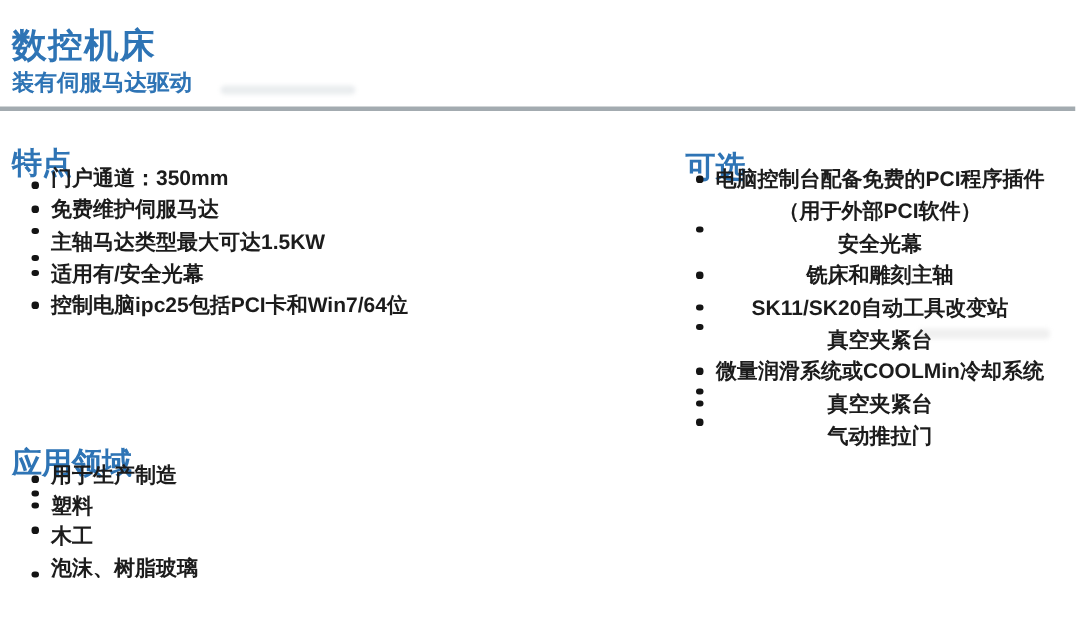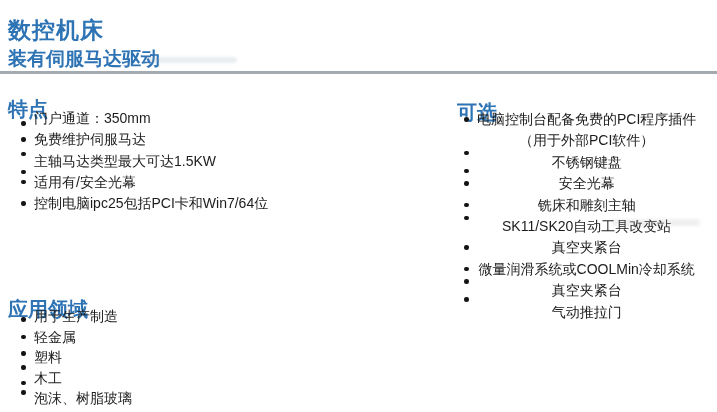--- a/index.html
+++ b/index.html
@@ -18,21 +18,21 @@
   .page-title {
     position: absolute; left: 8px; top: 3px;
     font-size: 23px; font-weight: bold;
     color: var(--accent-blue);
     letter-spacing: 1px;
     line-height: 1.1;
     white-space: nowrap;
   }
   .page-subtitle {
     position: absolute; left: 8px; top: 46px;
-    font-size: 19px; font-weight: bold;
+    font-size: 15px; font-weight: bold;
     color: var(--accent-blue);
     white-space: nowrap;
     text-align: right;
   }
   .divider {
     position: absolute; left: 0; top: 71px;
     width: 717px; height: 3px;
     background: var(--divider-gray);
   }
   .section-heading {
@@ -46,21 +46,21 @@
   #options-heading  { left: 457px; top: 84px; }
   #apps-heading     { left: 8px;  top: 281px; }
 
   ul.blist {
     list-style: none; margin: 0; padding: 0;
     position: absolute;
   }
   ul.blist li {
     position: relative;
     padding-left: 16px;
-    font-size: 14px; font-weight: normal;
+    font-size: 14px; font-weight: bold;
     color: var(--text-dark);
     white-space: nowrap;
   }
   ul.blist li::before,
   ul.blist li.xb::after {
     content: "";
     position: absolute; left: 3px;
     width: 4.5px; height: 4.5px;
     border-radius: 50%;
     background: #141414;
@@ -116,31 +116,29 @@
   <li>免费维护伺服马达</li>
   <li class="xb">主轴马达类型最大可达1.5KW</li>
   <li>适用有/安全光幕</li>
   <li>控制电脑ipc25包括PCI卡和Win7/64位</li>
 </ul>
 
 <h2 class="section-heading" id="options-heading">可选</h2>
 <ul class="blist" id="options-list">
   <li>电脑控制台配备免费的PCI程序插件</li>
   <li>（用于外部PCI软件）</li>
-  <li class="xb">不锈钢键盘</li>
   <li>安全光幕</li>
   <li>铣床和雕刻主轴</li>
   <li>SK11/SK20自动工具改变站</li>
   <li>真空夹紧台</li>
   <li>微量润滑系统或COOLMin冷却系统</li>
   <li class="xb">真空夹紧台</li>
   <li>气动推拉门</li>
 </ul>
 <div class="smudge" id="smudge-2"></div>
 
 <h2 class="section-heading" id="apps-heading">应用领域</h2>
 <ul class="blist" id="apps-list">
   <li>用于生产制造</li>
-  <li>轻金属</li>
   <li class="xb">塑料</li>
   <li>木工</li>
   <li>泡沫、树脂玻璃</li>
 </ul>
 
 </body></html>

